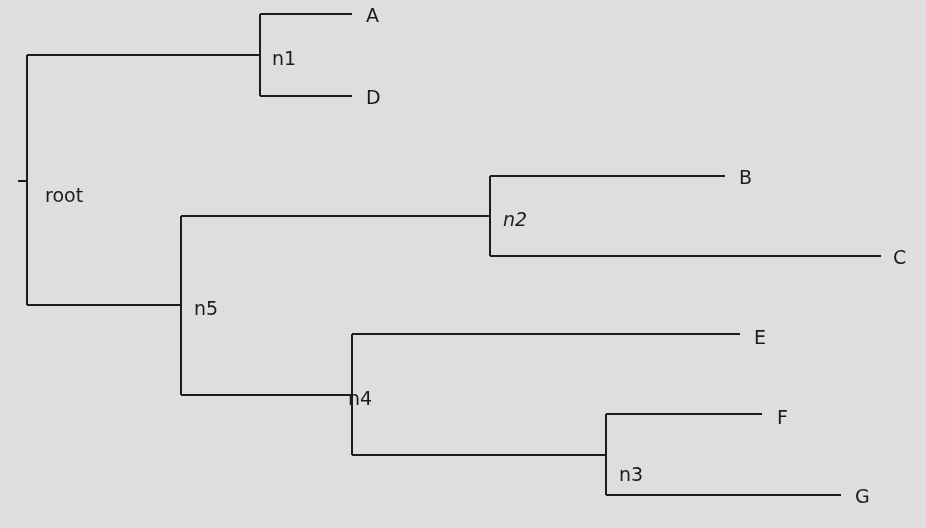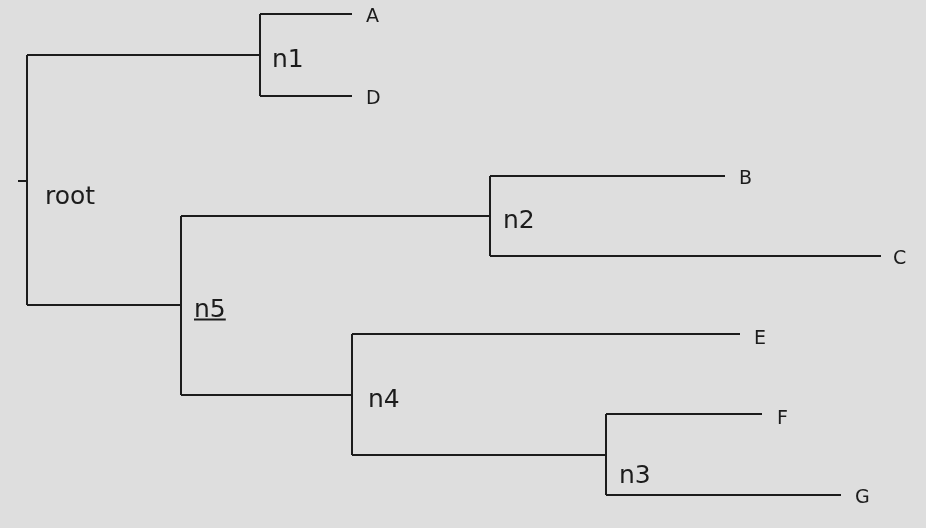--- a/index.html
+++ b/index.html
@@ -30,21 +30,21 @@
   }
   .tree-edge {
     stroke: #1c1c1c;
     stroke-width: 2;
     fill: none;
     stroke-linecap: butt;
   }
   .node-label {
     position: absolute;
     font-family: "DejaVu Sans", sans-serif;
-    font-size: 25px;
+    font-size: 19px;
     color: #1c1c1c;
     white-space: nowrap;
     line-height: 1;
     transform: translateY(-50%);
   }
   .tip-label {
     position: absolute;
     font-family: "DejaVu Sans", sans-serif;
     font-size: 19px;
     color: #1c1c1c;
@@ -96,25 +96,25 @@
 
     <path class="tree-edge" d="M 606 414 L 762 414"></path>
 
     <path class="tree-edge" d="M 606 495 L 841 495"></path>
   </svg>
 
   <span class="node-label" style="left:45px; top:195px;">root</span>
 
   <span class="node-label" style="left:272px; top:58px;">n1</span>
 
-  <span class="node-label" style="left:194px; top:308px;text-decoration:underline;">n5</span>
+  <span class="node-label" style="left:194px; top:308px;">n5</span>
 
-  <span class="node-label" style="left:503px; top:219px;">n2</span>
+  <span class="node-label" style="left:503px; top:219px;font-style:italic;">n2</span>
 
-  <span class="node-label" style="left:368px; top:398px;">n4</span>
+  <span class="node-label" style="left:348px; top:398px;">n4</span>
 
   <span class="node-label" style="left:619px; top:474px;">n3</span>
 
   <span class="tip-label" style="left:366px; top:15px;">A</span>
 
   <span class="tip-label" style="left:366px; top:97px;">D</span>
 
   <span class="tip-label" style="left:739px; top:177px;">B</span>
 
   <span class="tip-label" style="left:893px; top:257px;">C</span>

